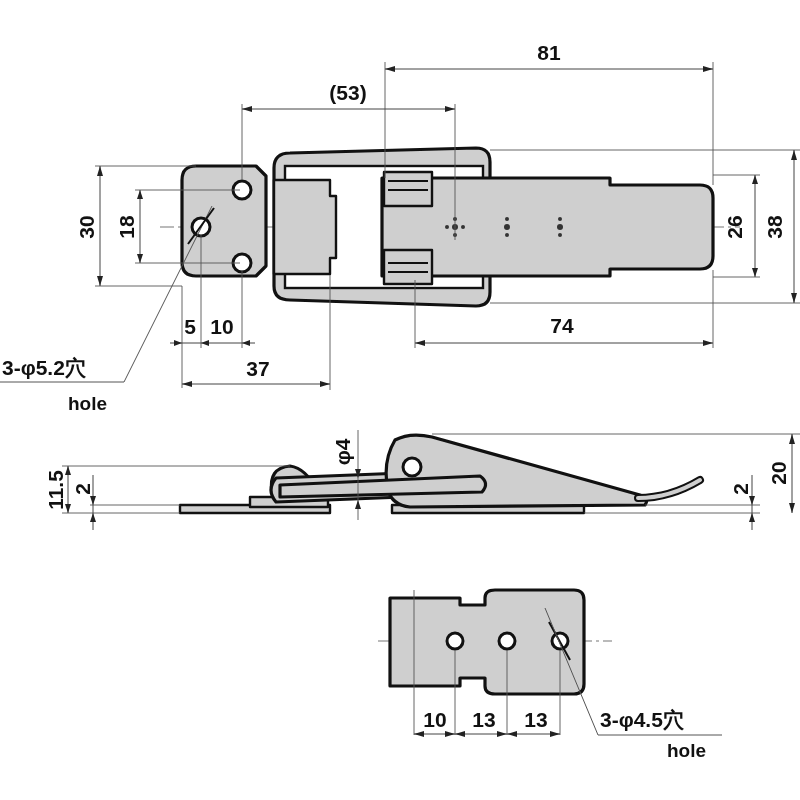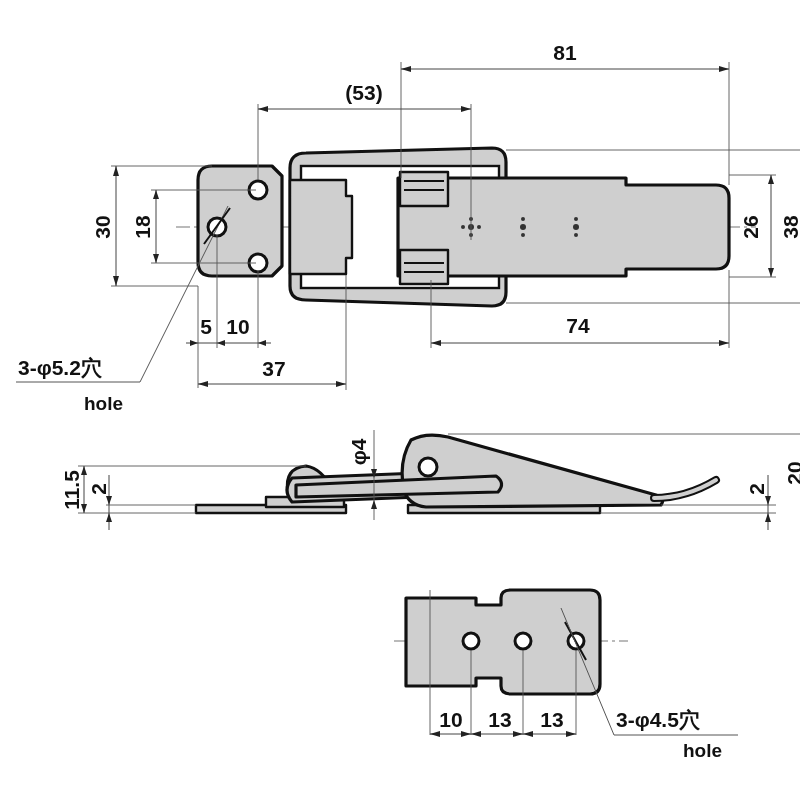--- a/index.html
+++ b/index.html
@@ -1,17 +1,17 @@
 <!DOCTYPE html>
 <html><head>
 <meta charset="utf-8">
 <style>
   html,body{margin:0;padding:0;background:#ffffff;}
   body{width:800px;height:800px;overflow:hidden;font-family:"Liberation Sans",sans-serif;}
-  #canvas{position:absolute;left:16px;top:0;width:740px;height:800px;}
+  #canvas{position:absolute;left:0;top:0;width:740px;height:800px;}
   svg{display:block;}
   .part{fill:#cfcfcf;stroke:#111;stroke-width:3.2;stroke-linejoin:round;}
   .part-thin{fill:#cfcfcf;stroke:#111;stroke-width:2.4;stroke-linejoin:round;}
   .white{fill:#ffffff;stroke:#111;stroke-width:2.4;}
   .dim{stroke:#444;stroke-width:1;fill:none;}
   .ext{stroke:#555;stroke-width:0.9;fill:none;}
   .center{stroke:#777;stroke-width:1.1;fill:none;stroke-dasharray:14 4 3 4;}
   .arrow{fill:#222;}
   .label{font-family:"Liberation Sans",sans-serif;font-weight:bold;font-size:21px;fill:#111;}
   .label-sm{font-family:"Liberation Sans",sans-serif;font-weight:bold;font-size:19px;fill:#111;}

